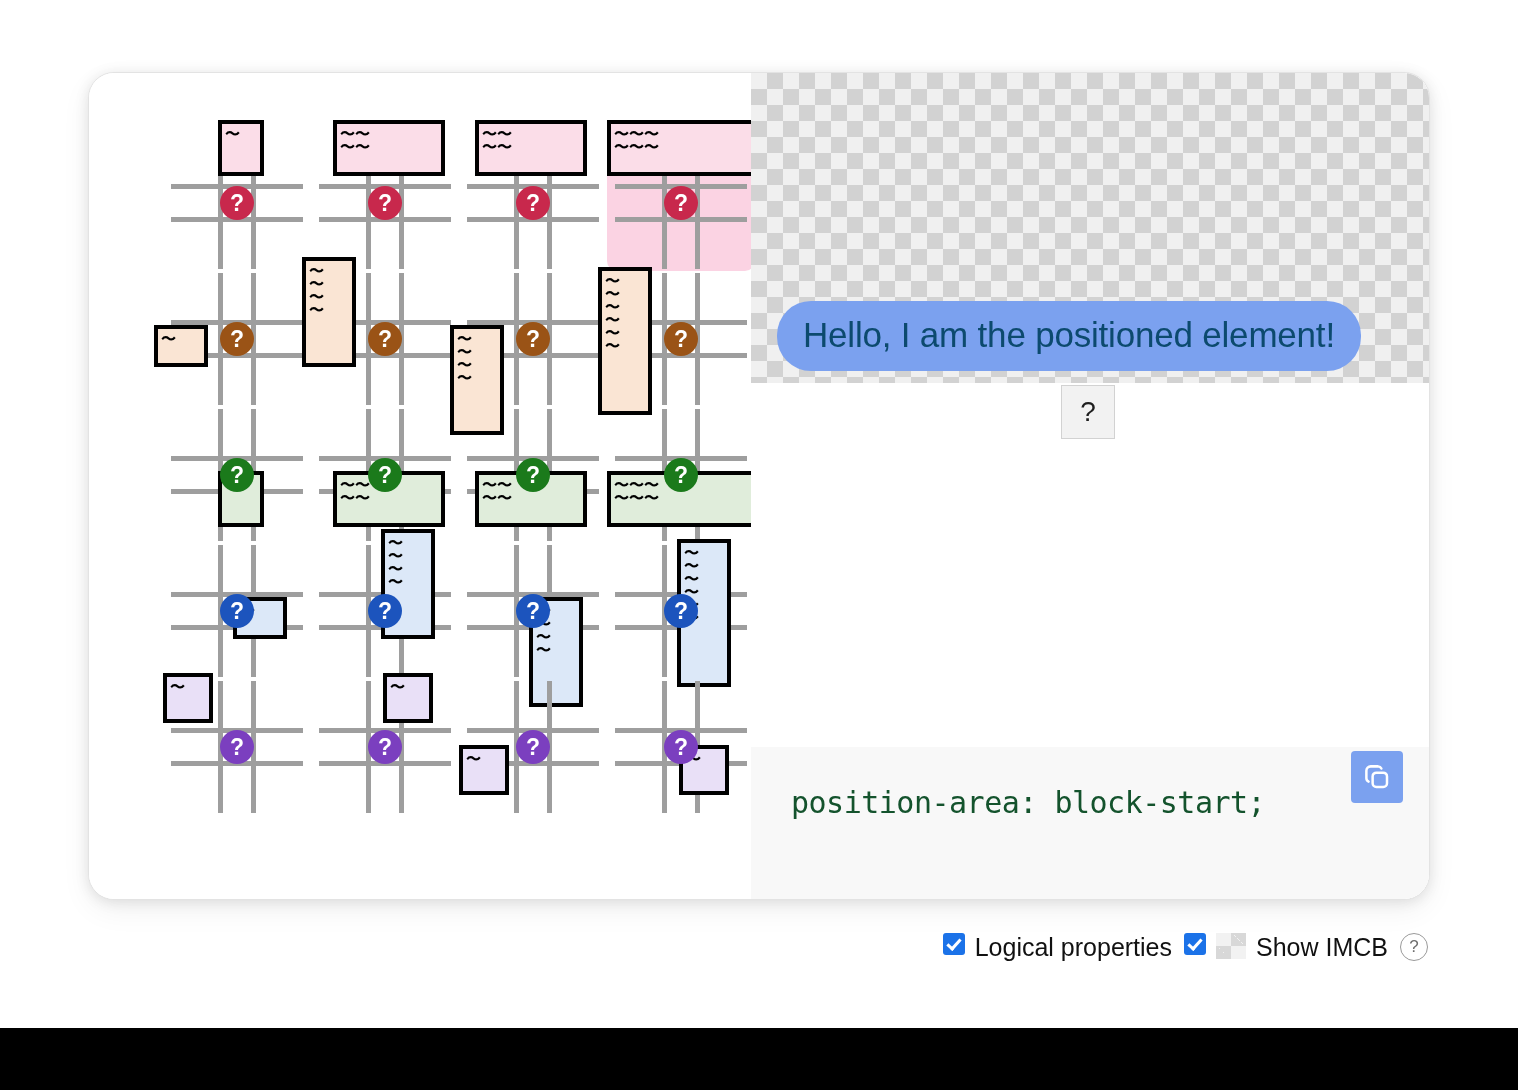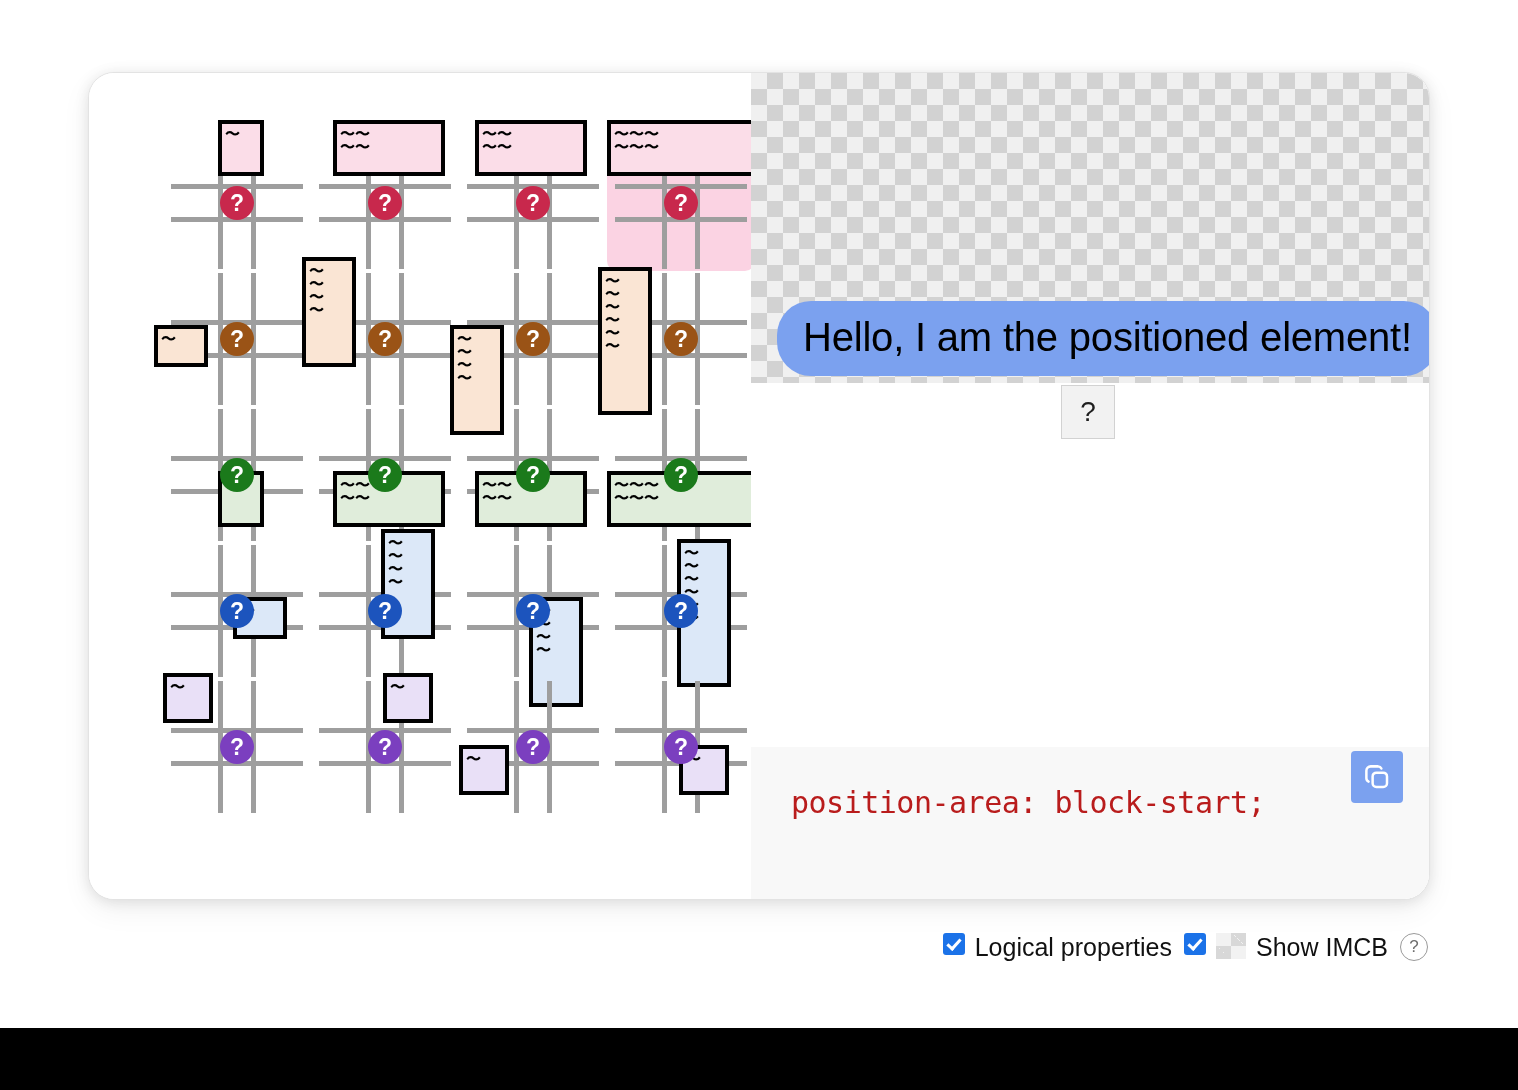--- a/index.html
+++ b/index.html
@@ -90,45 +90,45 @@
     position:absolute;left:0;top:0;right:0;height:310px;
     background-color:#f0f0f0;
     background-image:
       linear-gradient(45deg,#d2d2d2 25%,transparent 25%,transparent 75%,#d2d2d2 75%),
       linear-gradient(45deg,#d2d2d2 25%,transparent 25%,transparent 75%,#d2d2d2 75%);
     background-size:32px 32px;
     background-position:0 0,16px 16px;
   }
   .pill{
     position:absolute;left:26px;top:228px;
-    background:#7ba1ef;color:#000000;
+    background:#7ba1ef;color:#0c4a6e;
     border-radius:34px;
     padding:14px 26px 16px 26px;
-    font-size:40px;letter-spacing:-.2px;
+    font-size:35px;letter-spacing:-.2px;
     white-space:nowrap;
     z-index:4;
   }
   .anchor{
     position:absolute;left:310px;top:312px;
     width:54px;height:54px;
     background:#f2f2f2;border:1px solid #d2d2d2;
     display:flex;align-items:center;justify-content:center;
     font-size:28px;color:#1f1f1f;
     box-sizing:border-box;
     z-index:5;
   }
 
   .code{
     position:absolute;left:0;right:0;bottom:0;height:152px;
     background:#f8f8f8;
   }
   .code-text{
     position:absolute;left:40px;top:38px;
     font-family:"DejaVu Sans Mono", monospace;
-    font-size:30px;color:#b91c1c;letter-spacing:-.5px;white-space:nowrap;
+    font-size:30px;color:#14532d;letter-spacing:-.5px;white-space:nowrap;
   }
   .copy-btn{
     position:absolute;right:26px;top:4px;
     width:52px;height:52px;background:#7ba1ef;
     border:none;border-radius:4px;
     display:flex;align-items:center;justify-content:center;
     cursor:pointer;padding:0;
   }
 
   

